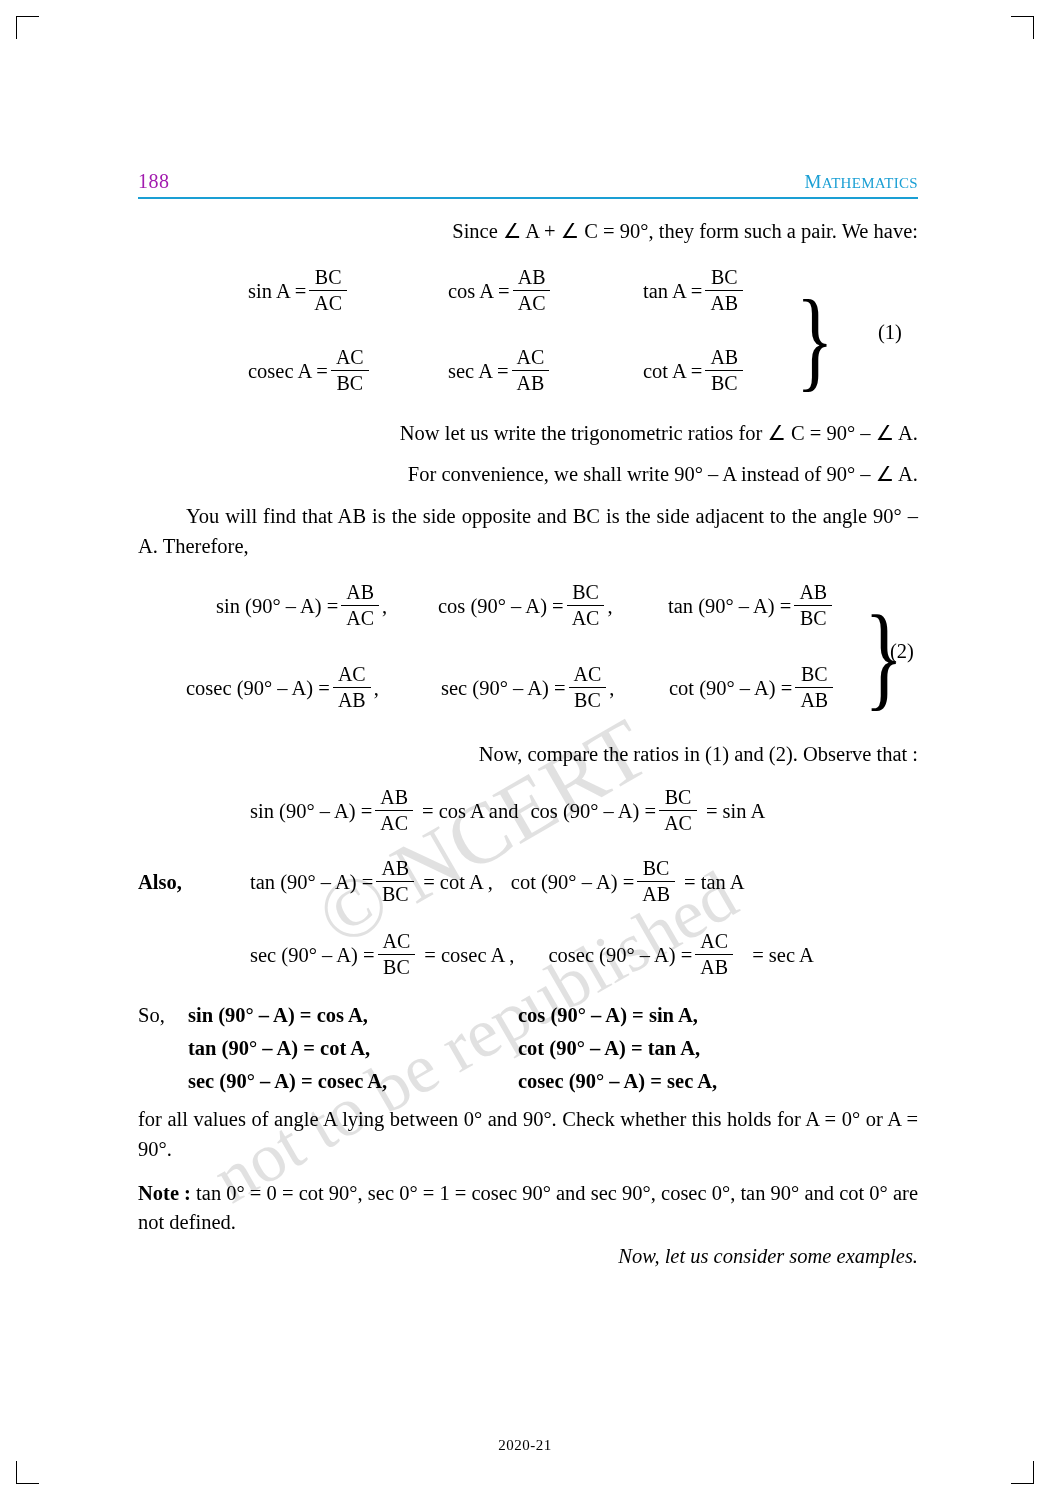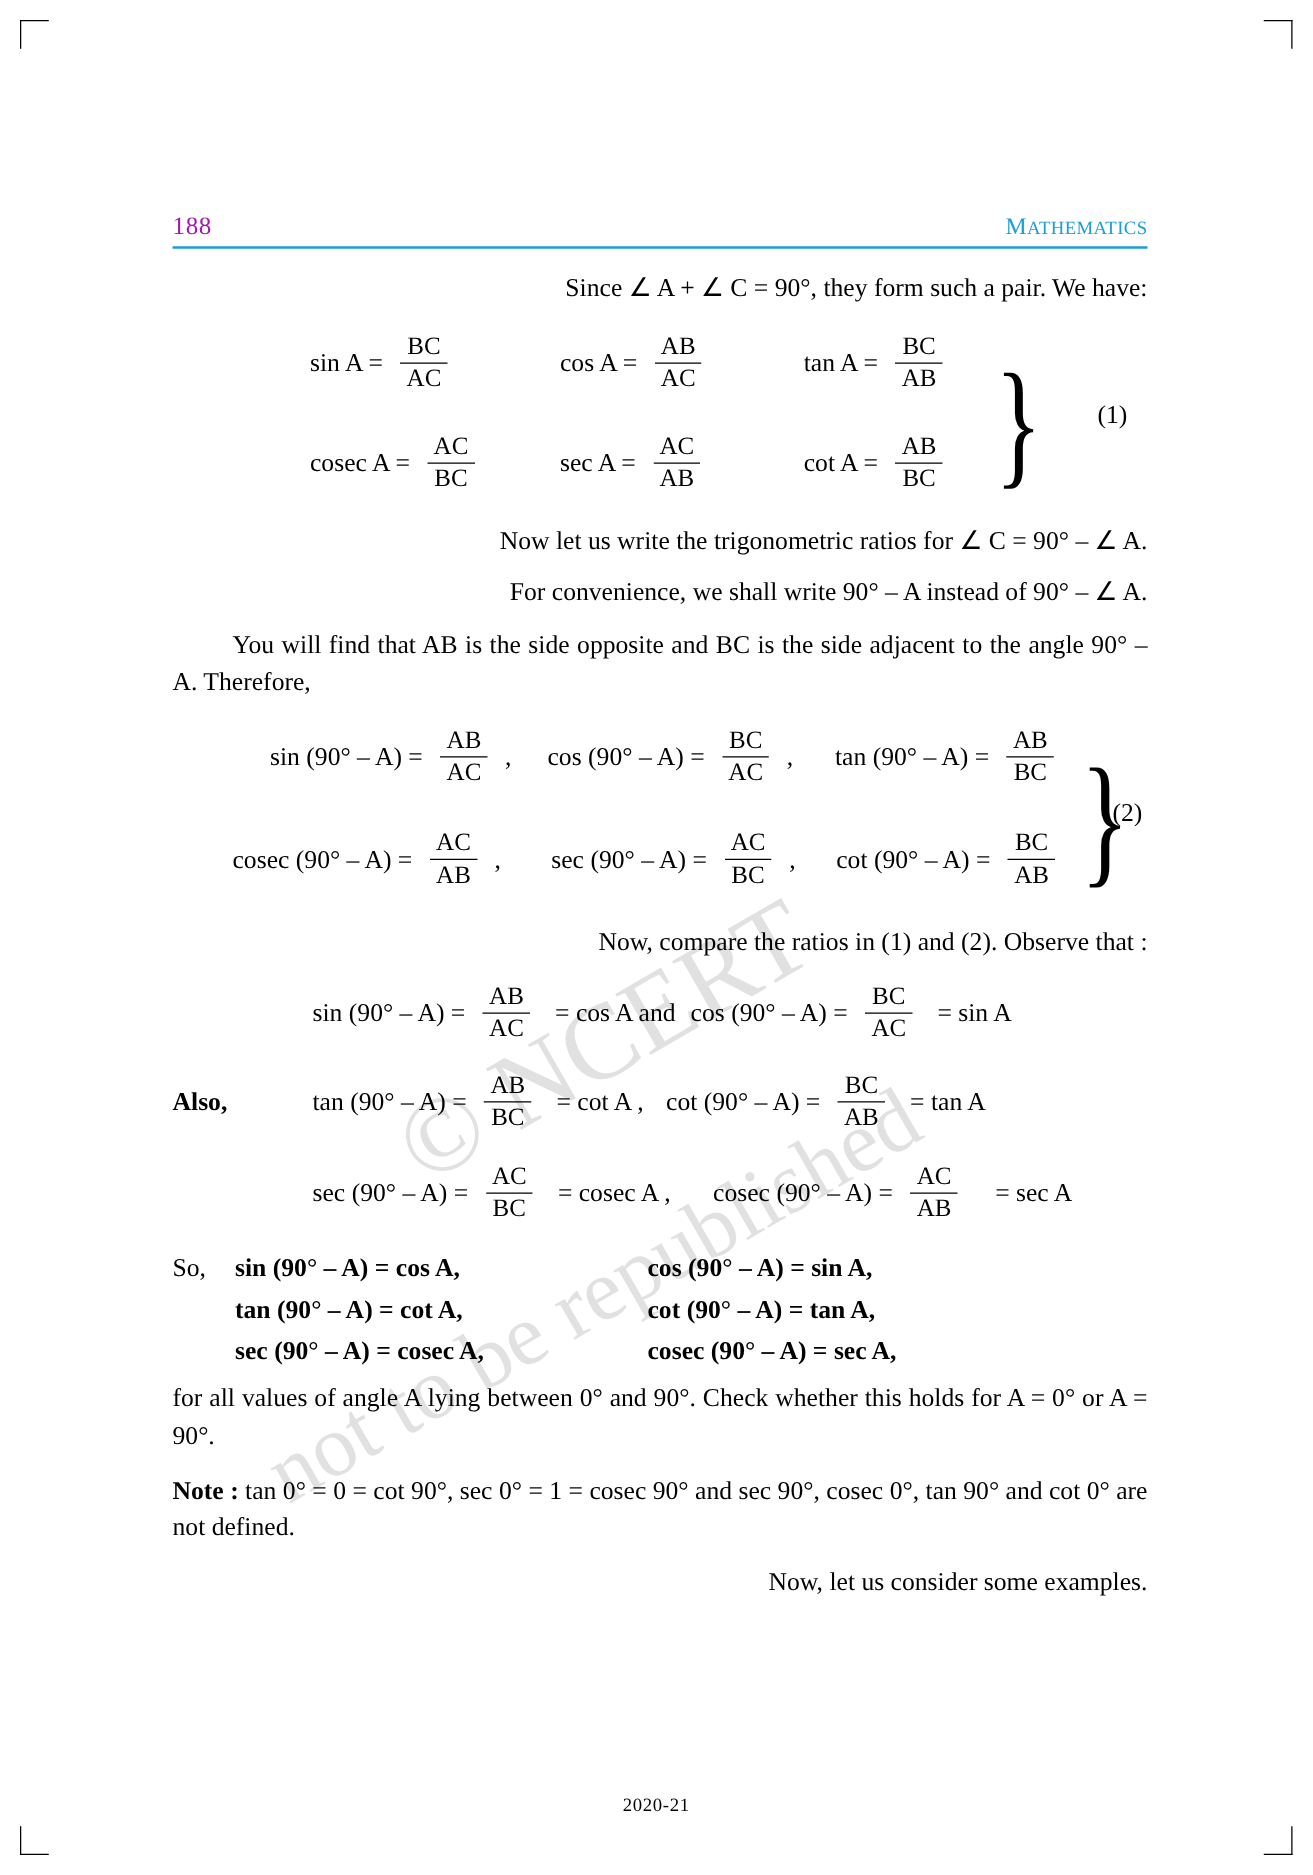--- a/index.html
+++ b/index.html
@@ -68,21 +68,21 @@
   }
   .para.indent { text-indent: 48px; }
   .para.tight { margin-top: 12px; }
   .para.justify { text-align: justify; }
 
   
   .frac {
     display: inline-block;
     vertical-align: middle;
     text-align: center;
-    margin: 0 14px;
+    margin: 0 3px;
     position: relative;
     top: -1px;
   }
   .frac .num {
     display: block;
     padding: 0 5px 1px 5px;
     border-bottom: 1.3px solid #000;
     font-size: 20px;
   }
   .frac .den {
@@ -362,17 +362,17 @@
       <span style="width:50px; display:inline-block;"></span>
       <span class="bold" style="width:330px; display:inline-block;">sec  (90°  –  A)  =  cosec  A,</span>
       <span class="bold">cosec  (90°  –  A)  =  sec  A,</span>
     </div>
   </div>
 
   <div class="para justify" style="margin-top:12px;">for all values of angle A lying between 0° and 90°. Check whether this holds for A = 0° or A = 90°.</div>
 
   <div class="para justify" style="margin-top:14px;"><b>Note :</b><span> tan 0° = 0 = cot 90°, sec 0° = 1 = cosec 90° and sec 90°, cosec 0°, tan 90° and cot 0° are not defined.</span></div>
 
-  <div class="para" style="margin-top:14px;">Now, let us consider some examples.</div>
+  <div class="para" style="margin-top:4px;font-style:italic;">Now, let us consider some examples.</div>
 
 </div>
 
 <div class="footer">2020-21</div>
 
 </body></html>

